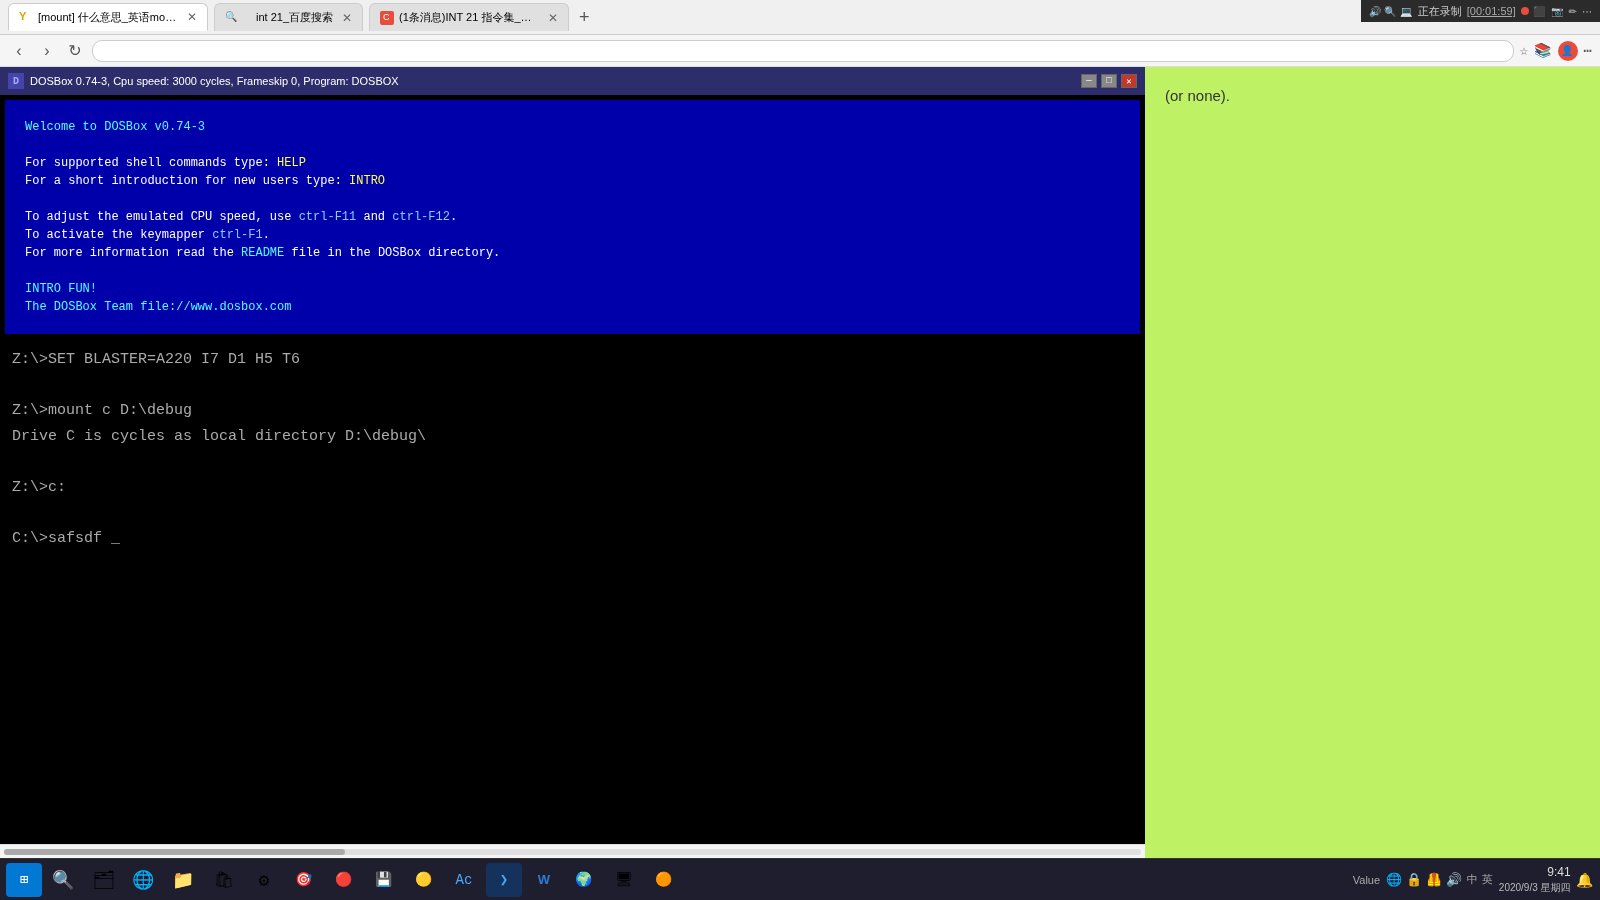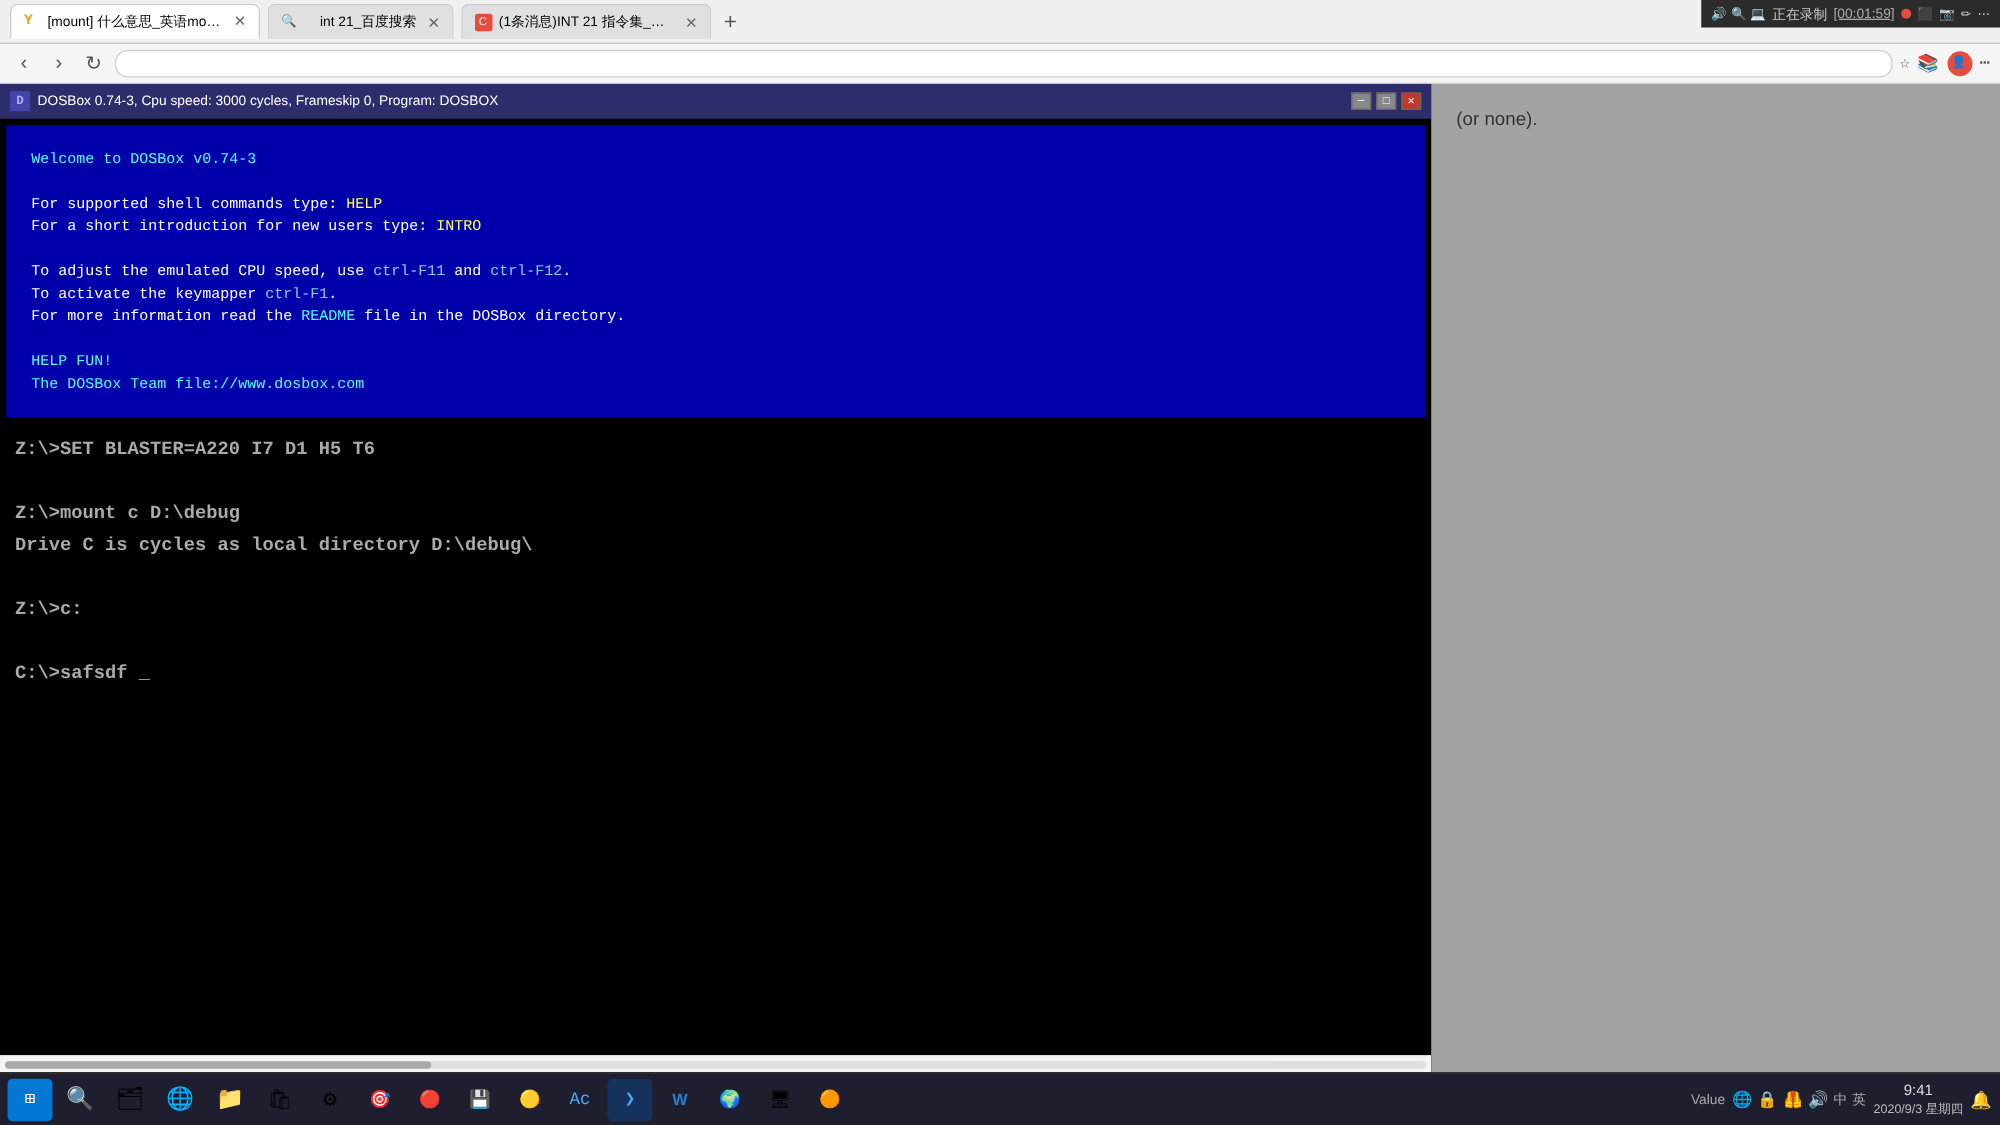--- a/index.html
+++ b/index.html
@@ -200,32 +200,31 @@
 
     
     .dosbox-commands {
       flex: 1;
       padding: 8px 12px;
       background: #000;
       font-family: 'Courier New', monospace;
       font-size: 15px;
       color: #aaaaaa;
       line-height: 1.7;
-      font-weight: bold;
     }
     .cmd-line {
       display: block;
       white-space: pre;
     }
     .cmd-prompt { color: #aaaaaa; }
 
     
     .browser-content {
       flex: 1;
-      background: #a3a3a3;
+      background: #bef264;
       padding: 20px;
       overflow-y: auto;
       font-family: Arial, sans-serif;
       color: #333;
     }
     .browser-text {
       font-size: 15px;
       color: #333;
     }
 
@@ -254,21 +253,21 @@
     .taskbar-right {
       margin-left: auto;
       display: flex;
       align-items: center;
       gap: 6px;
       font-size: 11px;
       color: #ddd;
       font-family: Arial, sans-serif;
     }
     .taskbar-clock {
-      text-align: center;
+      text-align: right;
       line-height: 1.3;
     }
     .taskbar-sys-icons {
       display: flex;
       align-items: center;
       gap: 4px;
     }
 
     
     .scrollbar-area {
@@ -370,21 +369,21 @@
         <div class="dosbox-welcome">
           <div class="welcome-line text-cyan">Welcome to DOSBox v0.74-3</div>
           <div class="welcome-line">&nbsp;</div>
           <div class="welcome-line text-white">For supported shell commands type: <span class="text-yellow">HELP</span></div>
           <div class="welcome-line text-white">For a short introduction for new users type: <span class="text-yellow">INTRO</span></div>
           <div class="welcome-line">&nbsp;</div>
           <div class="welcome-line text-white">To adjust the emulated CPU speed, use <span class="text-orange">ctrl-F11</span> and <span class="text-orange">ctrl-F12</span>.</div>
           <div class="welcome-line text-white">To activate the keymapper <span class="text-orange">ctrl-F1</span>.</div>
           <div class="welcome-line text-white">For more information read the <span class="text-cyan">README</span> file in the DOSBox directory.</div>
           <div class="welcome-line">&nbsp;</div>
-          <div class="welcome-line text-cyan">HELP FUN!</div>
+          <div class="welcome-line text-cyan">INTRO FUN!</div>
           <div class="welcome-line text-cyan">The DOSBox Team file://www.dosbox.com</div>
         </div>
 
         <div class="dosbox-commands">
           <span class="cmd-line"><span class="cmd-prompt">Z:\&gt;</span>SET BLASTER=A220 I7 D1 H5 T6</span>
           <span class="cmd-line">&nbsp;</span>
           <span class="cmd-line"><span class="cmd-prompt">Z:\&gt;</span>mount c D:\debug</span>
           <span class="cmd-line">Drive C is cycles as local directory D:\debug\</span>
           <span class="cmd-line">&nbsp;</span>
           <span class="cmd-line"><span class="cmd-prompt">Z:\&gt;</span>c:</span>

